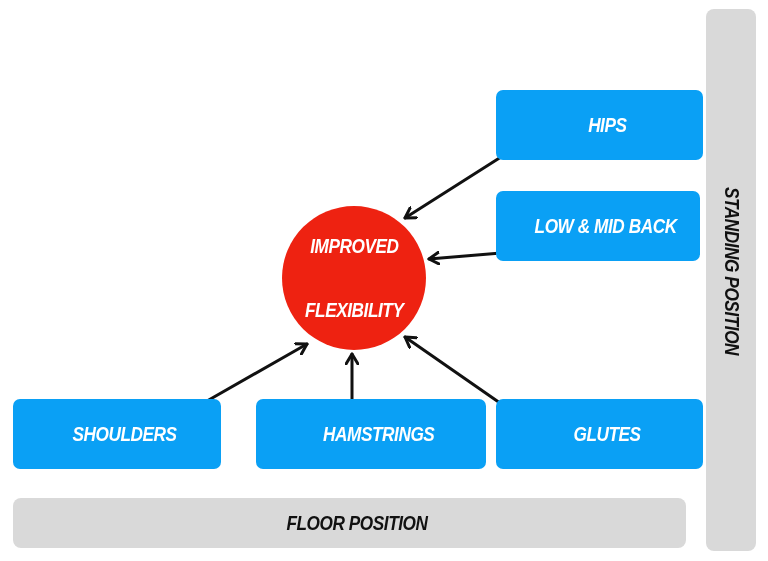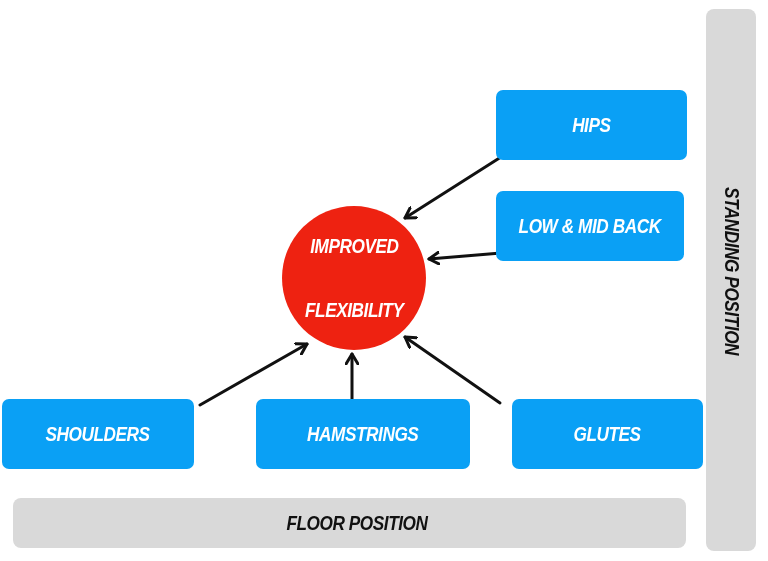--- a/index.html
+++ b/index.html
@@ -1,21 +1,21 @@
 <!DOCTYPE html>
 <html><head>
   <meta charset="utf-8">
   <style>
     html, body { margin: 0; padding: 0; }
     body { width: 768px; height: 561px; background: #ffffff; position: relative; overflow: hidden;
       font-family: "Liberation Sans", sans-serif; }
     .box { position: absolute; background: #0AA0F5; border-radius: 7px; color: #fff;
       display: flex; align-items: center; justify-content: center;
       font-family: "Liberation Sans", sans-serif; font-weight: bold; font-style: italic;
-      font-size: 20px; letter-spacing: -0.5px; text-transform: uppercase; transform: scaleX(0.86); }
+      font-size: 20px; letter-spacing: -0.5px; text-transform: uppercase; transform: scaleX(0.86); padding-left: 16px; }
     .box span { display: inline-block; }
     .bar { position: absolute; background: #D9D9D9; border-radius: 8px; }
     .bar-label { position: absolute; font-family: "Liberation Sans", sans-serif; font-weight: bold;
       font-style: italic; font-size: 20px; color: #111; letter-spacing: -0.5px; white-space: nowrap; }
     #circle { position: absolute; left: 282px; top: 206px; width: 144px; height: 144px; border-radius: 50%;
       background: #EE2211; display: flex; flex-direction: column; align-items: center; justify-content: center;
       color: #fff; font-family: "Liberation Sans", sans-serif; font-weight: bold; font-style: italic;
       font-size: 20px; line-height: 28px; letter-spacing: -0.5px; gap: 36px; }
     svg#arrows { position: absolute; left: 0; top: 0; width: 768px; height: 561px; pointer-events: none; }
   </style>
@@ -45,21 +45,21 @@
   <span style="transform:scaleX(0.86); display:inline-block;">IMPROVED</span>
   <span style="transform:scaleX(0.86); display:inline-block;">FLEXIBILITY</span>
 </div>
 
 <div class="box" style="left:496px; top:90px; width:191px; height:70px; transform:none;">
   <span style="transform:scaleX(0.86);">HIPS</span>
 </div>
 <div class="box" style="left:496px; top:191px; width:188px; height:70px; transform:none;">
   <span style="transform:scaleX(0.86);">LOW &amp; MID BACK</span>
 </div>
-<div class="box" style="left:2px; top:399px; width:192px; height:70px; transform:none;">
+<div class="box" style="left:13px; top:399px; width:192px; height:70px; transform:none;">
   <span style="transform:scaleX(0.86);">SHOULDERS</span>
 </div>
 <div class="box" style="left:256px; top:399px; width:214px; height:70px; transform:none;">
   <span style="transform:scaleX(0.86);">HAMSTRINGS</span>
 </div>
-<div class="box" style="left:512px; top:399px; width:191px; height:70px; transform:none;">
+<div class="box" style="left:496px; top:399px; width:191px; height:70px; transform:none;">
   <span style="transform:scaleX(0.86);">GLUTES</span>
 </div>
 
 </body></html>

